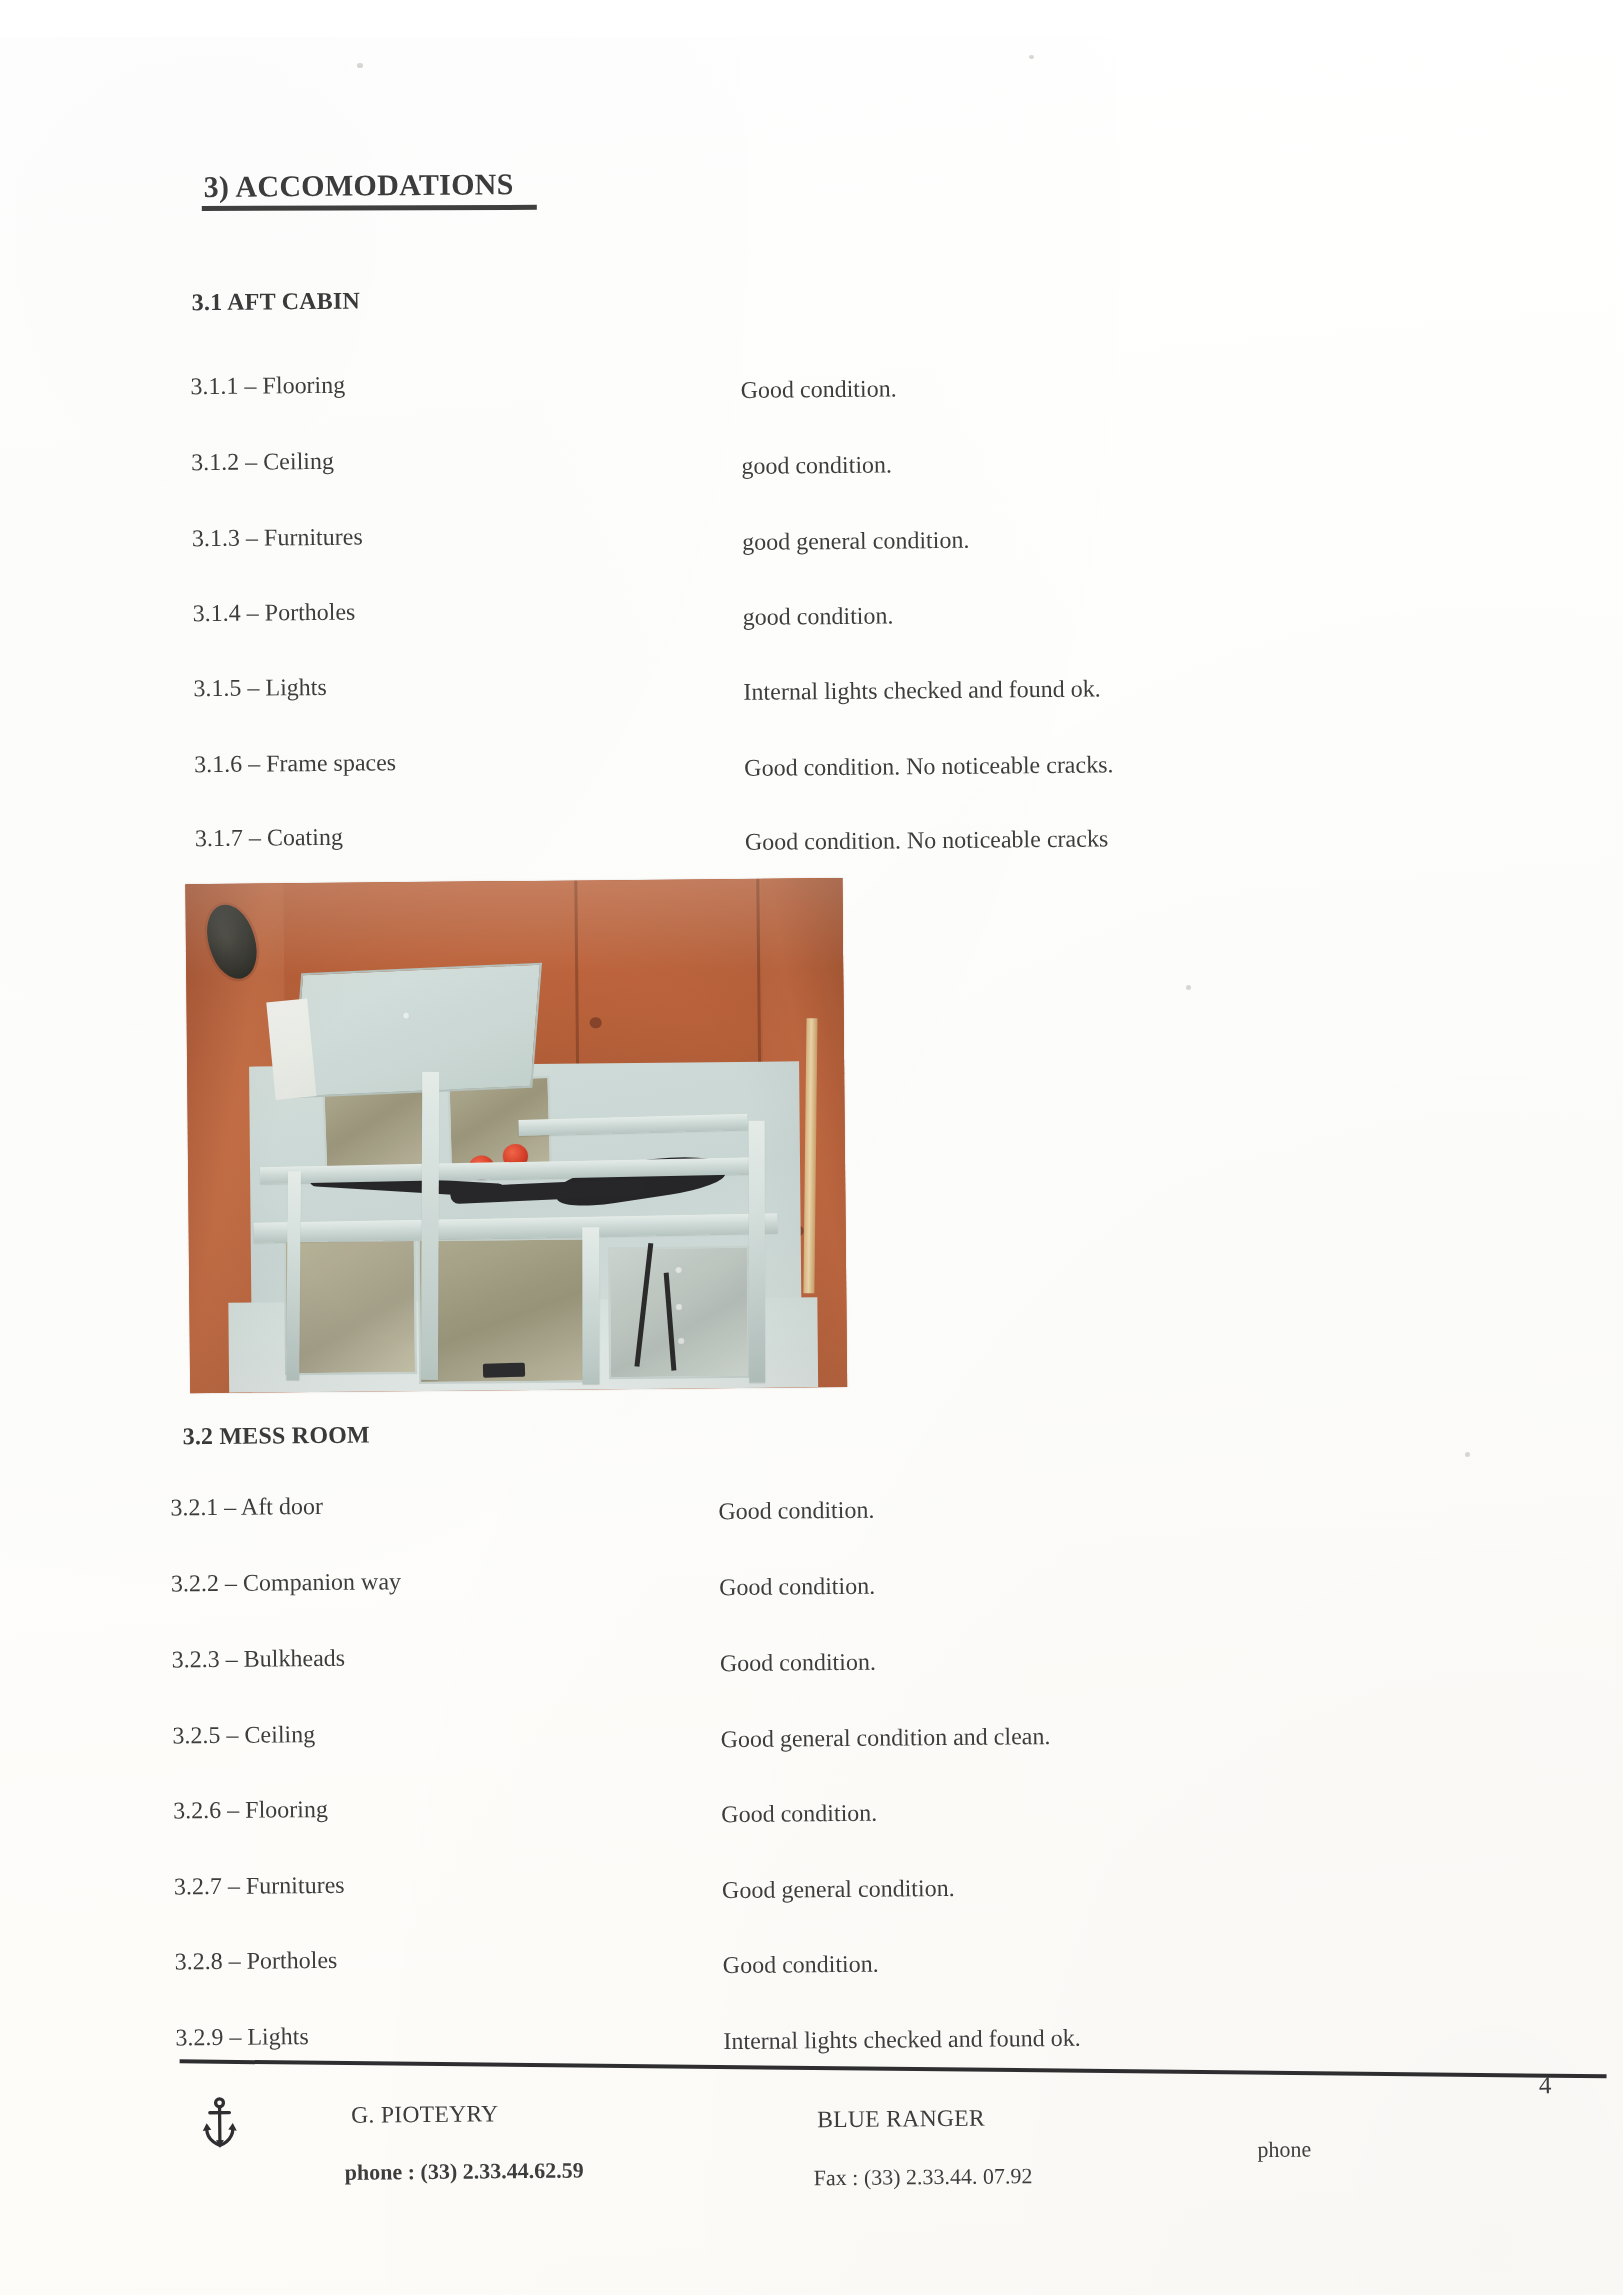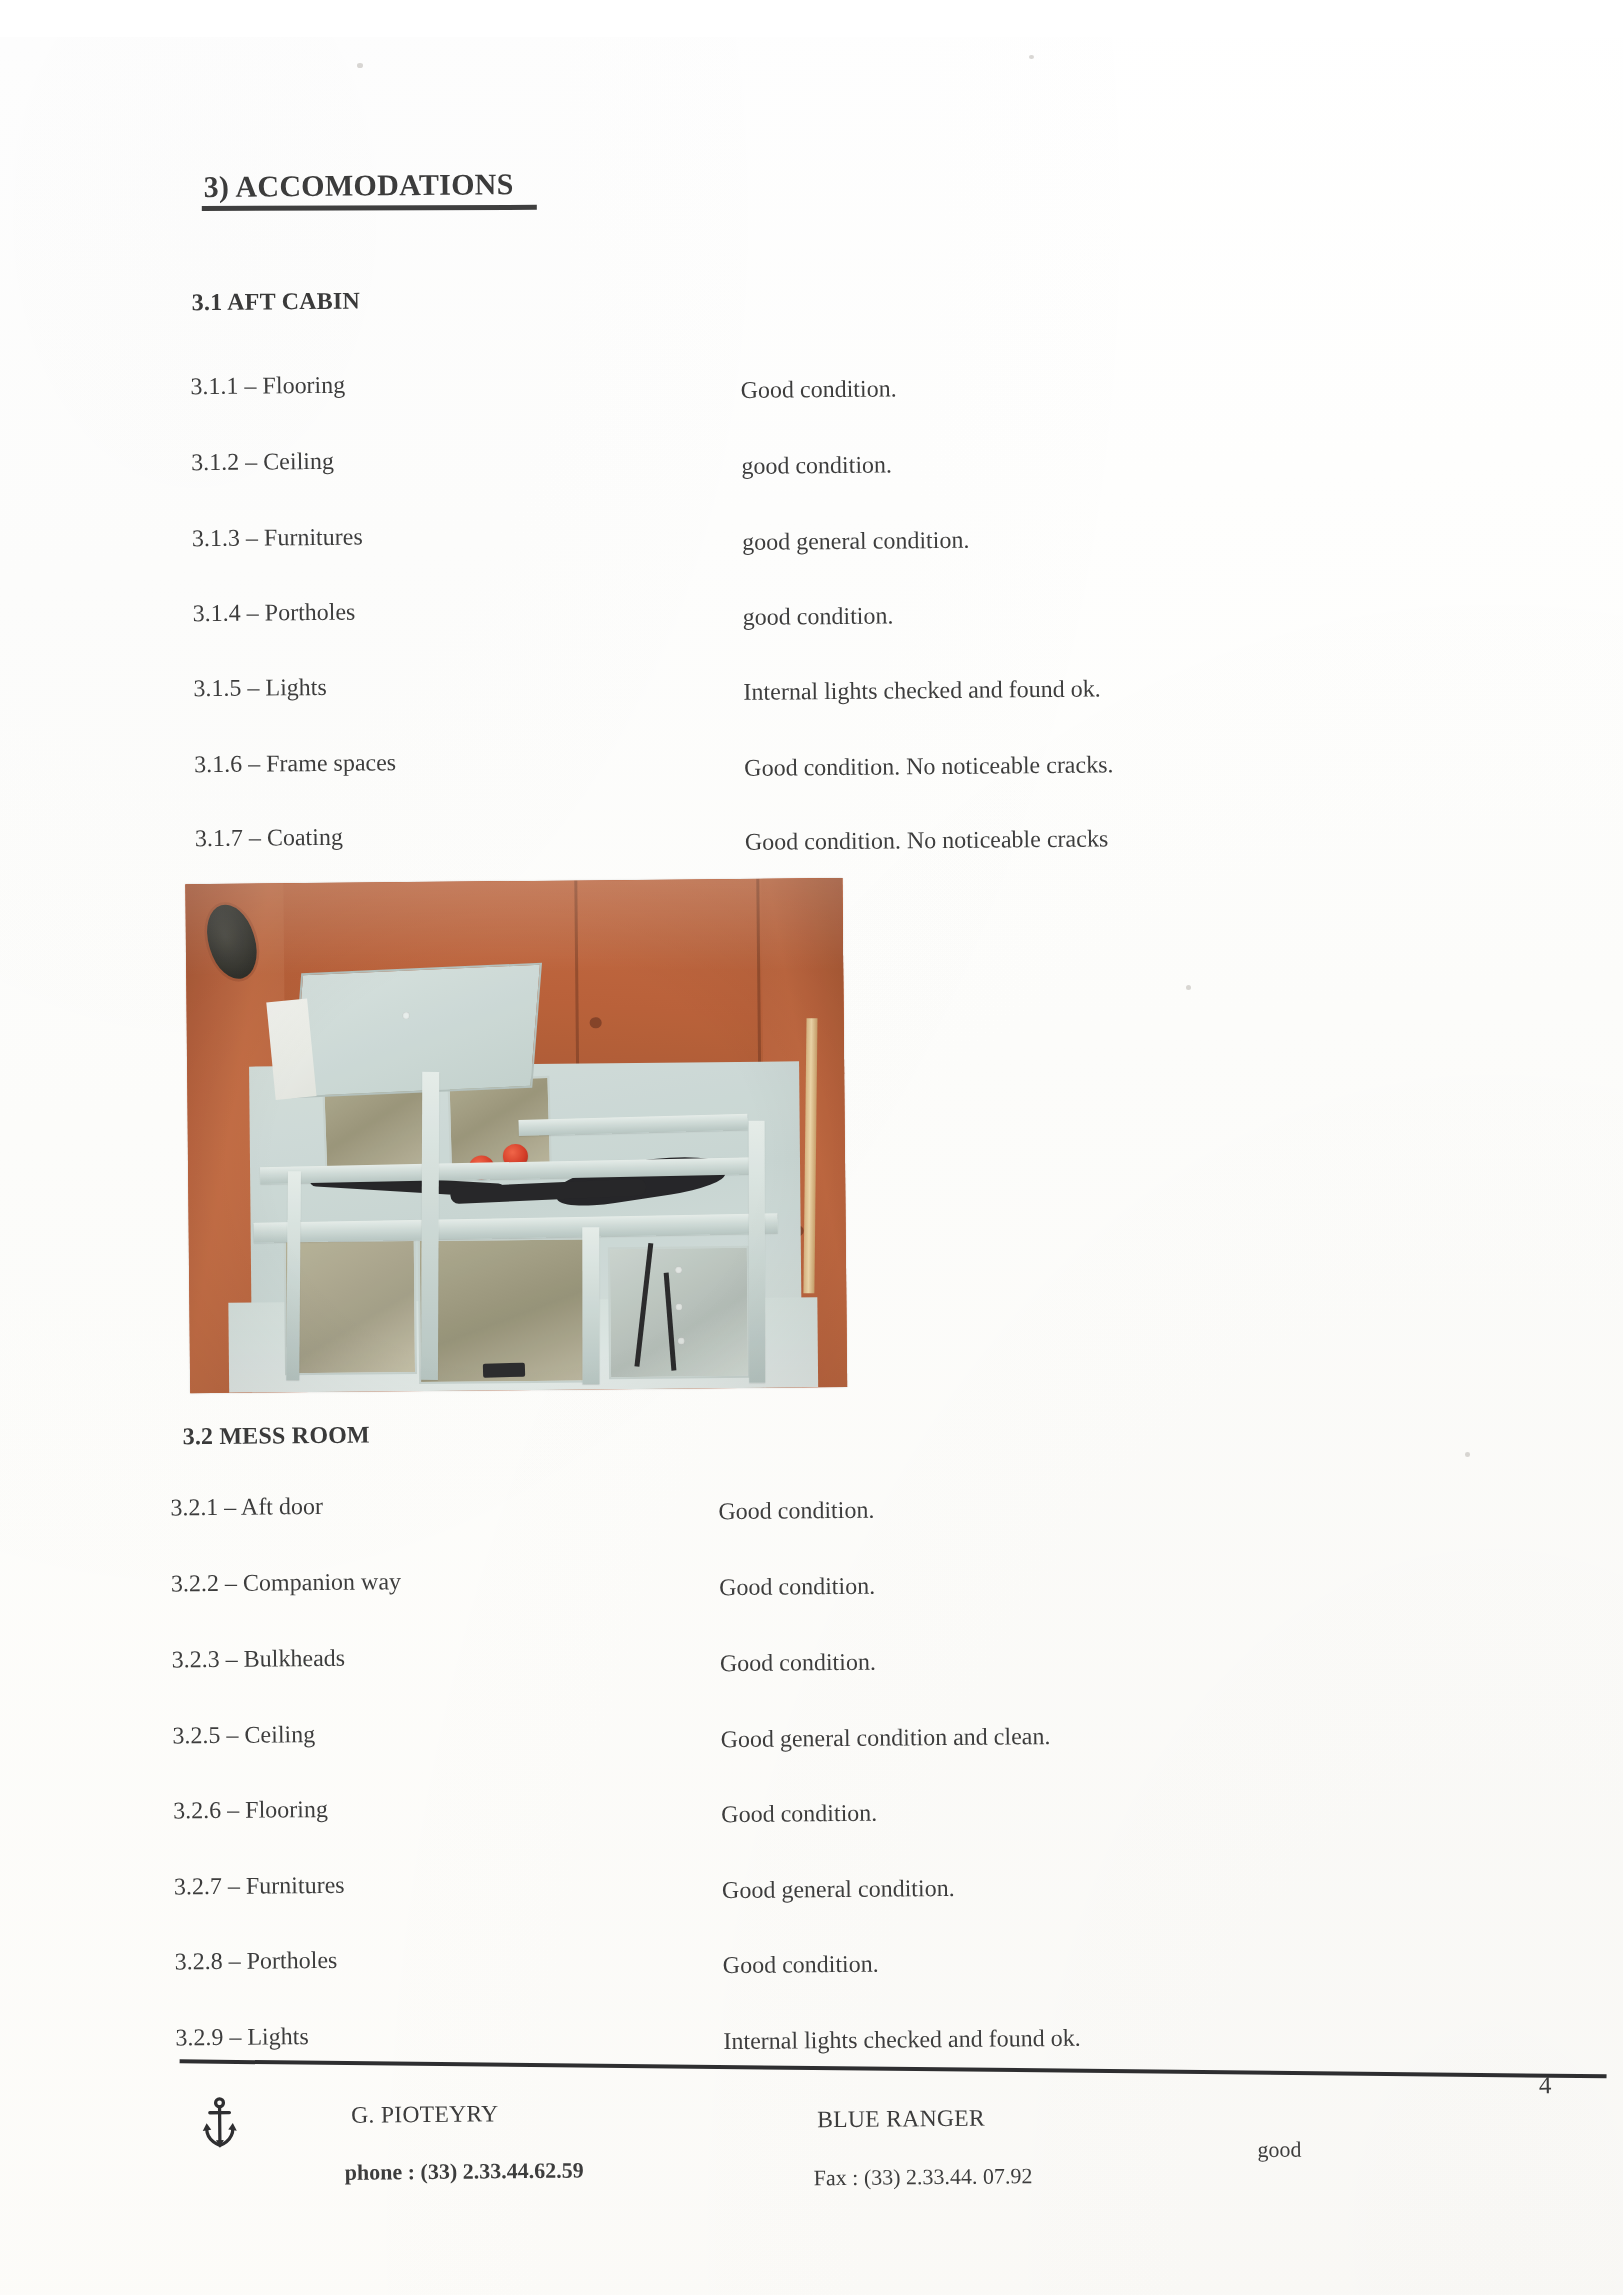--- a/index.html
+++ b/index.html
@@ -437,19 +437,19 @@
     </div>
 
     <div class="footer-item f-surveyor">G. PIOTEYRY</div>
 
     <div class="footer-item f-phone">phone : (33) 2.33.44.62.59</div>
 
     <div class="footer-item f-vessel">BLUE RANGER</div>
 
     <div class="footer-item f-fax">Fax : (33) 2.33.44. 07.92</div>
 
-    <div class="footer-item f-page-label">good</div>
+    <div class="footer-item f-page-label">phone</div>
 
     <div class="footer-item f-page-num">4</div>
 
   </div>
 </div>
 
 
 </body></html>

